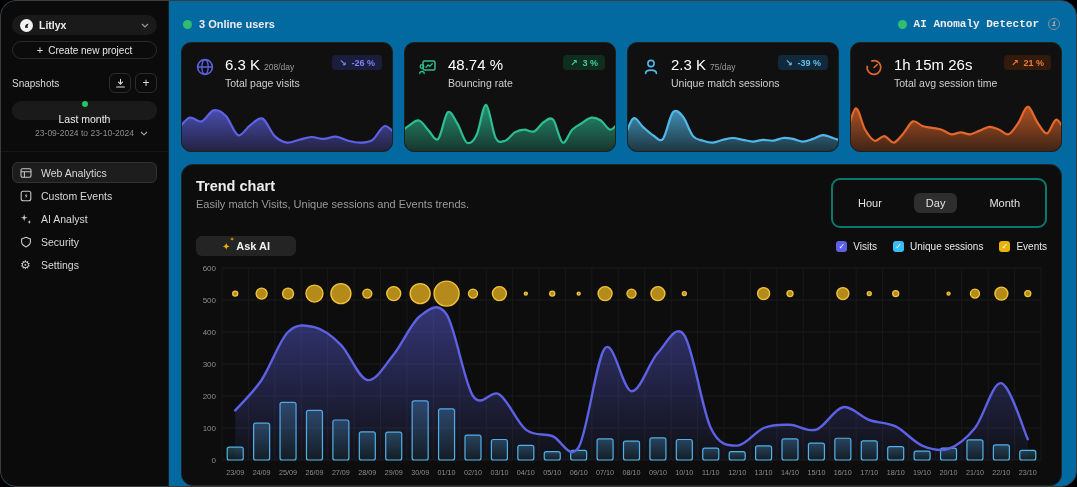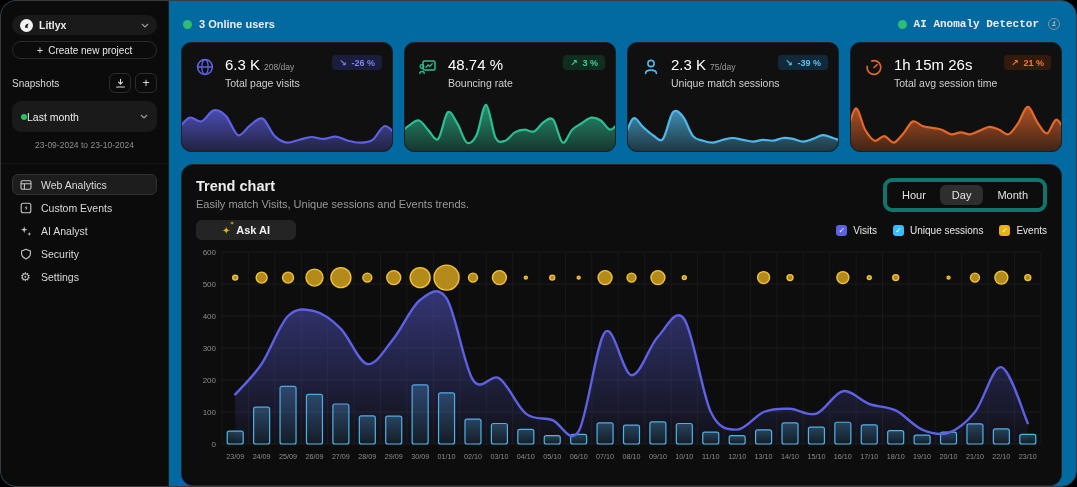--- a/index.html
+++ b/index.html
@@ -15,21 +15,21 @@
   .proj-pill { height: 20px; background: #1a1a1a; border-radius: 10px; display: flex; align-items: center; gap: 6px; padding: 0 8px; cursor: pointer; }
   .logo-circle { width: 13px; height: 13px; border-radius: 50%; background: #f2f2f2; display: flex; align-items: center; justify-content: center; flex: none; }
   .proj-name { font-size: 10.5px; font-weight: 700; }
   .pill-chevron { margin-left: auto; display: flex; color: #9a9a9a; }
   .create-btn { margin-top: 6px; height: 18px; width: 100%; border: 1px solid #2a2a2a; border-radius: 9px; background: transparent; display: flex; align-items: center; justify-content: center; gap: 5px; font-size: 10px; color: #e8e8e8; cursor: pointer; }
   .create-plus { font-size: 11px; color: #ddd; }
   .snap-row { margin-top: 14px; display: flex; align-items: center; }
   .snap-label { font-size: 10px; color: #d8d8d8; }
   .snap-actions { margin-left: auto; display: flex; gap: 4px; }
   .icon-btn { width: 22px; height: 20px; border: 1px solid #2c2c2c; border-radius: 6px; background: transparent; color: #ddd; display: flex; align-items: center; justify-content: center; font-size: 12px; cursor: pointer; }
-  .snap-select { margin-top: 8px; height: 31px; background: #1a1a1a; border-radius: 9px; display: flex; align-items: center; padding: 0 9px; font-size: 10.5px; cursor: pointer; }
+  .snap-select { margin-top: 8px; height: 19px; background: #1a1a1a; border-radius: 9px; display: flex; align-items: center; gap: 6px; padding: 0 9px; font-size: 10.5px; cursor: pointer; flex-direction: column; }
   .green-dot { width: 6px; height: 6px; border-radius: 50%; background: #22c55e; flex: none; }
   .snap-range { margin-top: 8px; text-align: center; font-size: 8.5px; color: #8f8f8f; }
   .side-divider { margin: 13px -11px 10px; border: none; border-top: 1px solid #171717; }
   .nav-item { display: flex; align-items: center; gap: 8px; height: 21px; padding: 0 7px; border-radius: 6px; font-size: 10.5px; color: #d9d9d9; border: 1px solid transparent; margin-bottom: 2px; cursor: pointer; }
   .nav-item.active { background: #1d1d1d; border-color: #323232; }
   .nav-icon { width: 13px; display: flex; color: #c6c6c6; flex: none; }
   .gear-glyph { font-family: "DejaVu Sans", sans-serif; font-size: 12px; line-height: 1; color: #c6c6c6; }
   
   .main { flex: 1; padding: 12px 14px 0 12px; display: flex; flex-direction: column; min-width: 0; }
   .topbar { display: flex; align-items: center; margin: 5px 2px 12px; }
@@ -43,21 +43,21 @@
   .stat-icon { width: 22px; margin-right: 8px; margin-top: 1px; flex: none; }
   .stat-value { font-size: 15px; font-weight: 400; color: #fff; }
   .stat-rate { font-size: 8.5px; color: #9a9a9a; margin-left: 4px; font-weight: 400; }
   .stat-label { font-size: 10.5px; color: #cfcfcf; margin-top: 3px; font-weight: 400; }
   .stat-badge { position: absolute; top: 12px; right: 10px; border-radius: 4px; padding: 2.5px 7px; font-size: 9px; display: flex; gap: 5px; align-items: center; font-weight: 600; }
   .spark { position: absolute; left: -1px; right: -1px; bottom: 0; height: 52px; width: calc(100% + 2px); display: block; }
   .trend-panel { margin-top: 12px; border: 1px solid #242424; background: #0d0d0d; border-radius: 12px; padding: 13px 14px 2px; flex: 1; }
   .trend-head { display: flex; align-items: flex-start; }
   .trend-title { font-size: 14.5px; font-weight: 700; }
   .trend-sub { font-size: 11px; color: #9a9a9a; margin-top: 4px; }
-  .interval-toggle { margin-left: auto; border: 4px solid #0f766e; border-radius: 9px; padding: 3px; display: flex; gap: 2px; }
+  .interval-toggle { margin-left: auto; border: 2px solid #0f766e; border-radius: 9px; padding: 13px; display: flex; gap: 20px; }
   .interval-btn { padding: 4px 12px; font-size: 11px; color: #e3e3e3; border-radius: 6px; border: none; background: transparent; cursor: pointer; }
   .interval-btn.selected { background: #2e2e2e; }
   .trend-row2 { display: flex; align-items: center; margin-top: 8px; }
   .ask-ai { background: #242424; border: none; border-radius: 6px; width: 100px; height: 20px; font-size: 11px; font-weight: 700; color: #f0f0f0; display: flex; align-items: center; justify-content: center; gap: 6px; cursor: pointer; }
   .sparkle-wrap { position: relative; color: #eab308; }
   .sparkle-main { font-size: 10px; font-family: "DejaVu Sans", sans-serif; }
   .sparkle-small { position: absolute; top: -4px; right: -4px; font-size: 5.5px; font-family: "DejaVu Sans", sans-serif; }
   .legend { margin-left: auto; display: flex; gap: 16px; align-items: center; }
   .legend-item { display: flex; gap: 6px; align-items: center; font-size: 10px; color: #e8e8e8; cursor: pointer; }
   .checkbox { width: 11px; height: 11px; border-radius: 3px; color: #fff; font-size: 8px; display: flex; align-items: center; justify-content: center; font-weight: 700; flex: none; }

